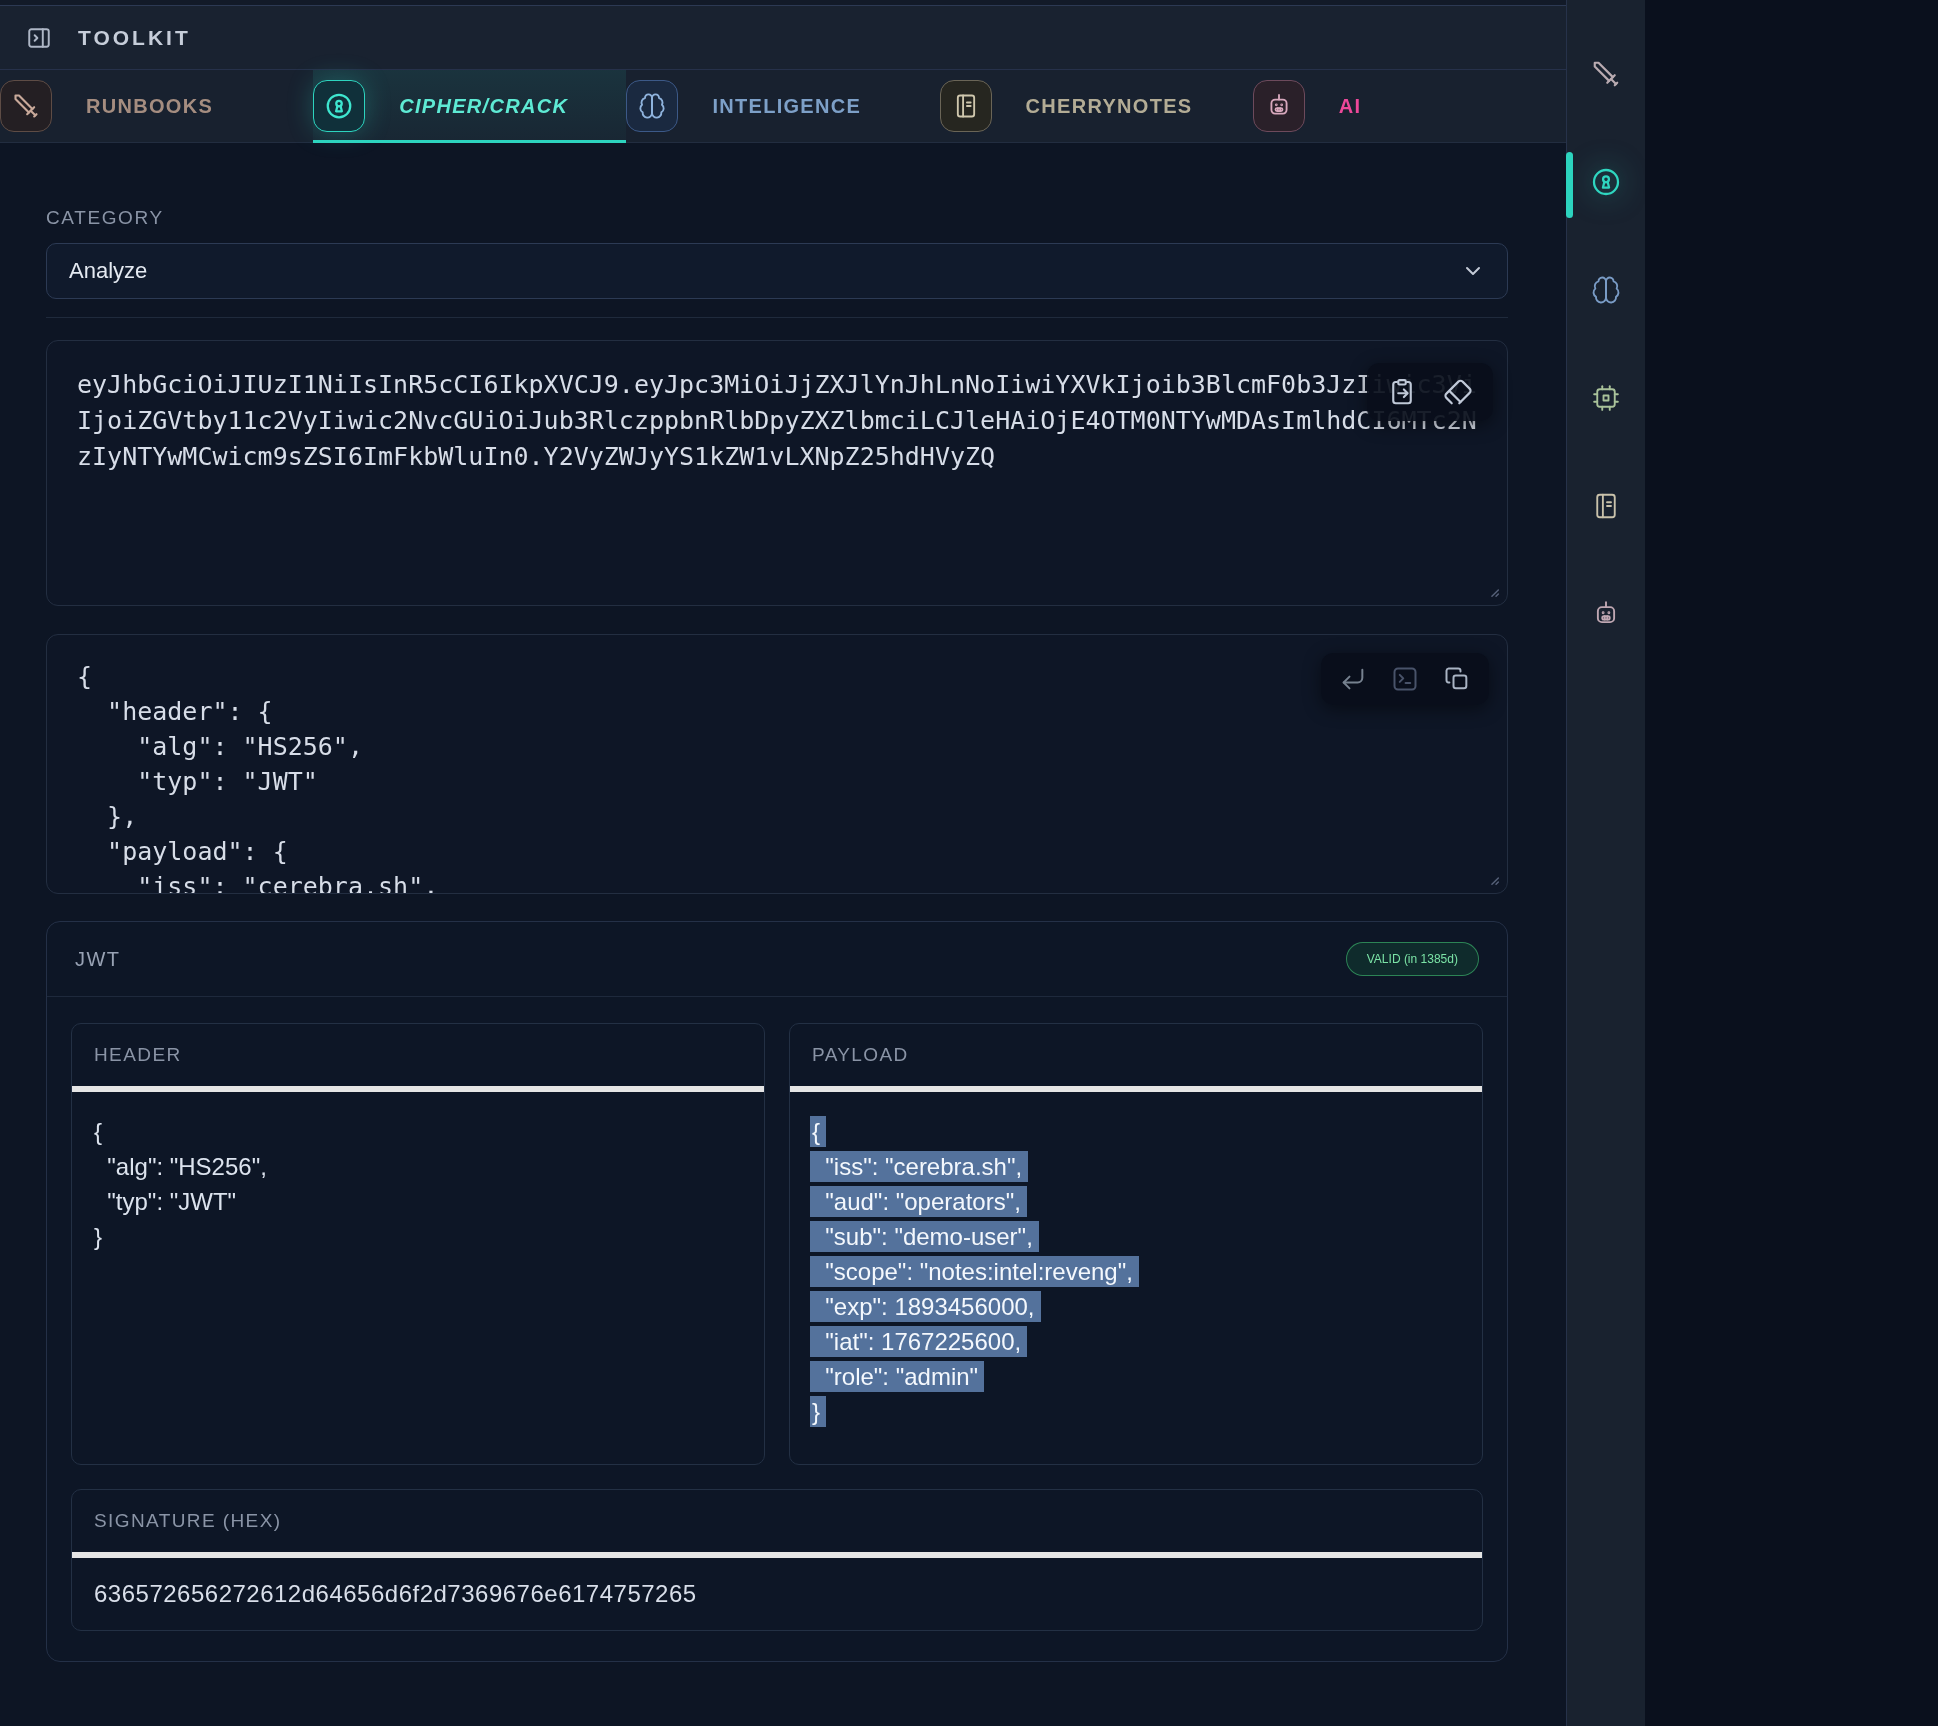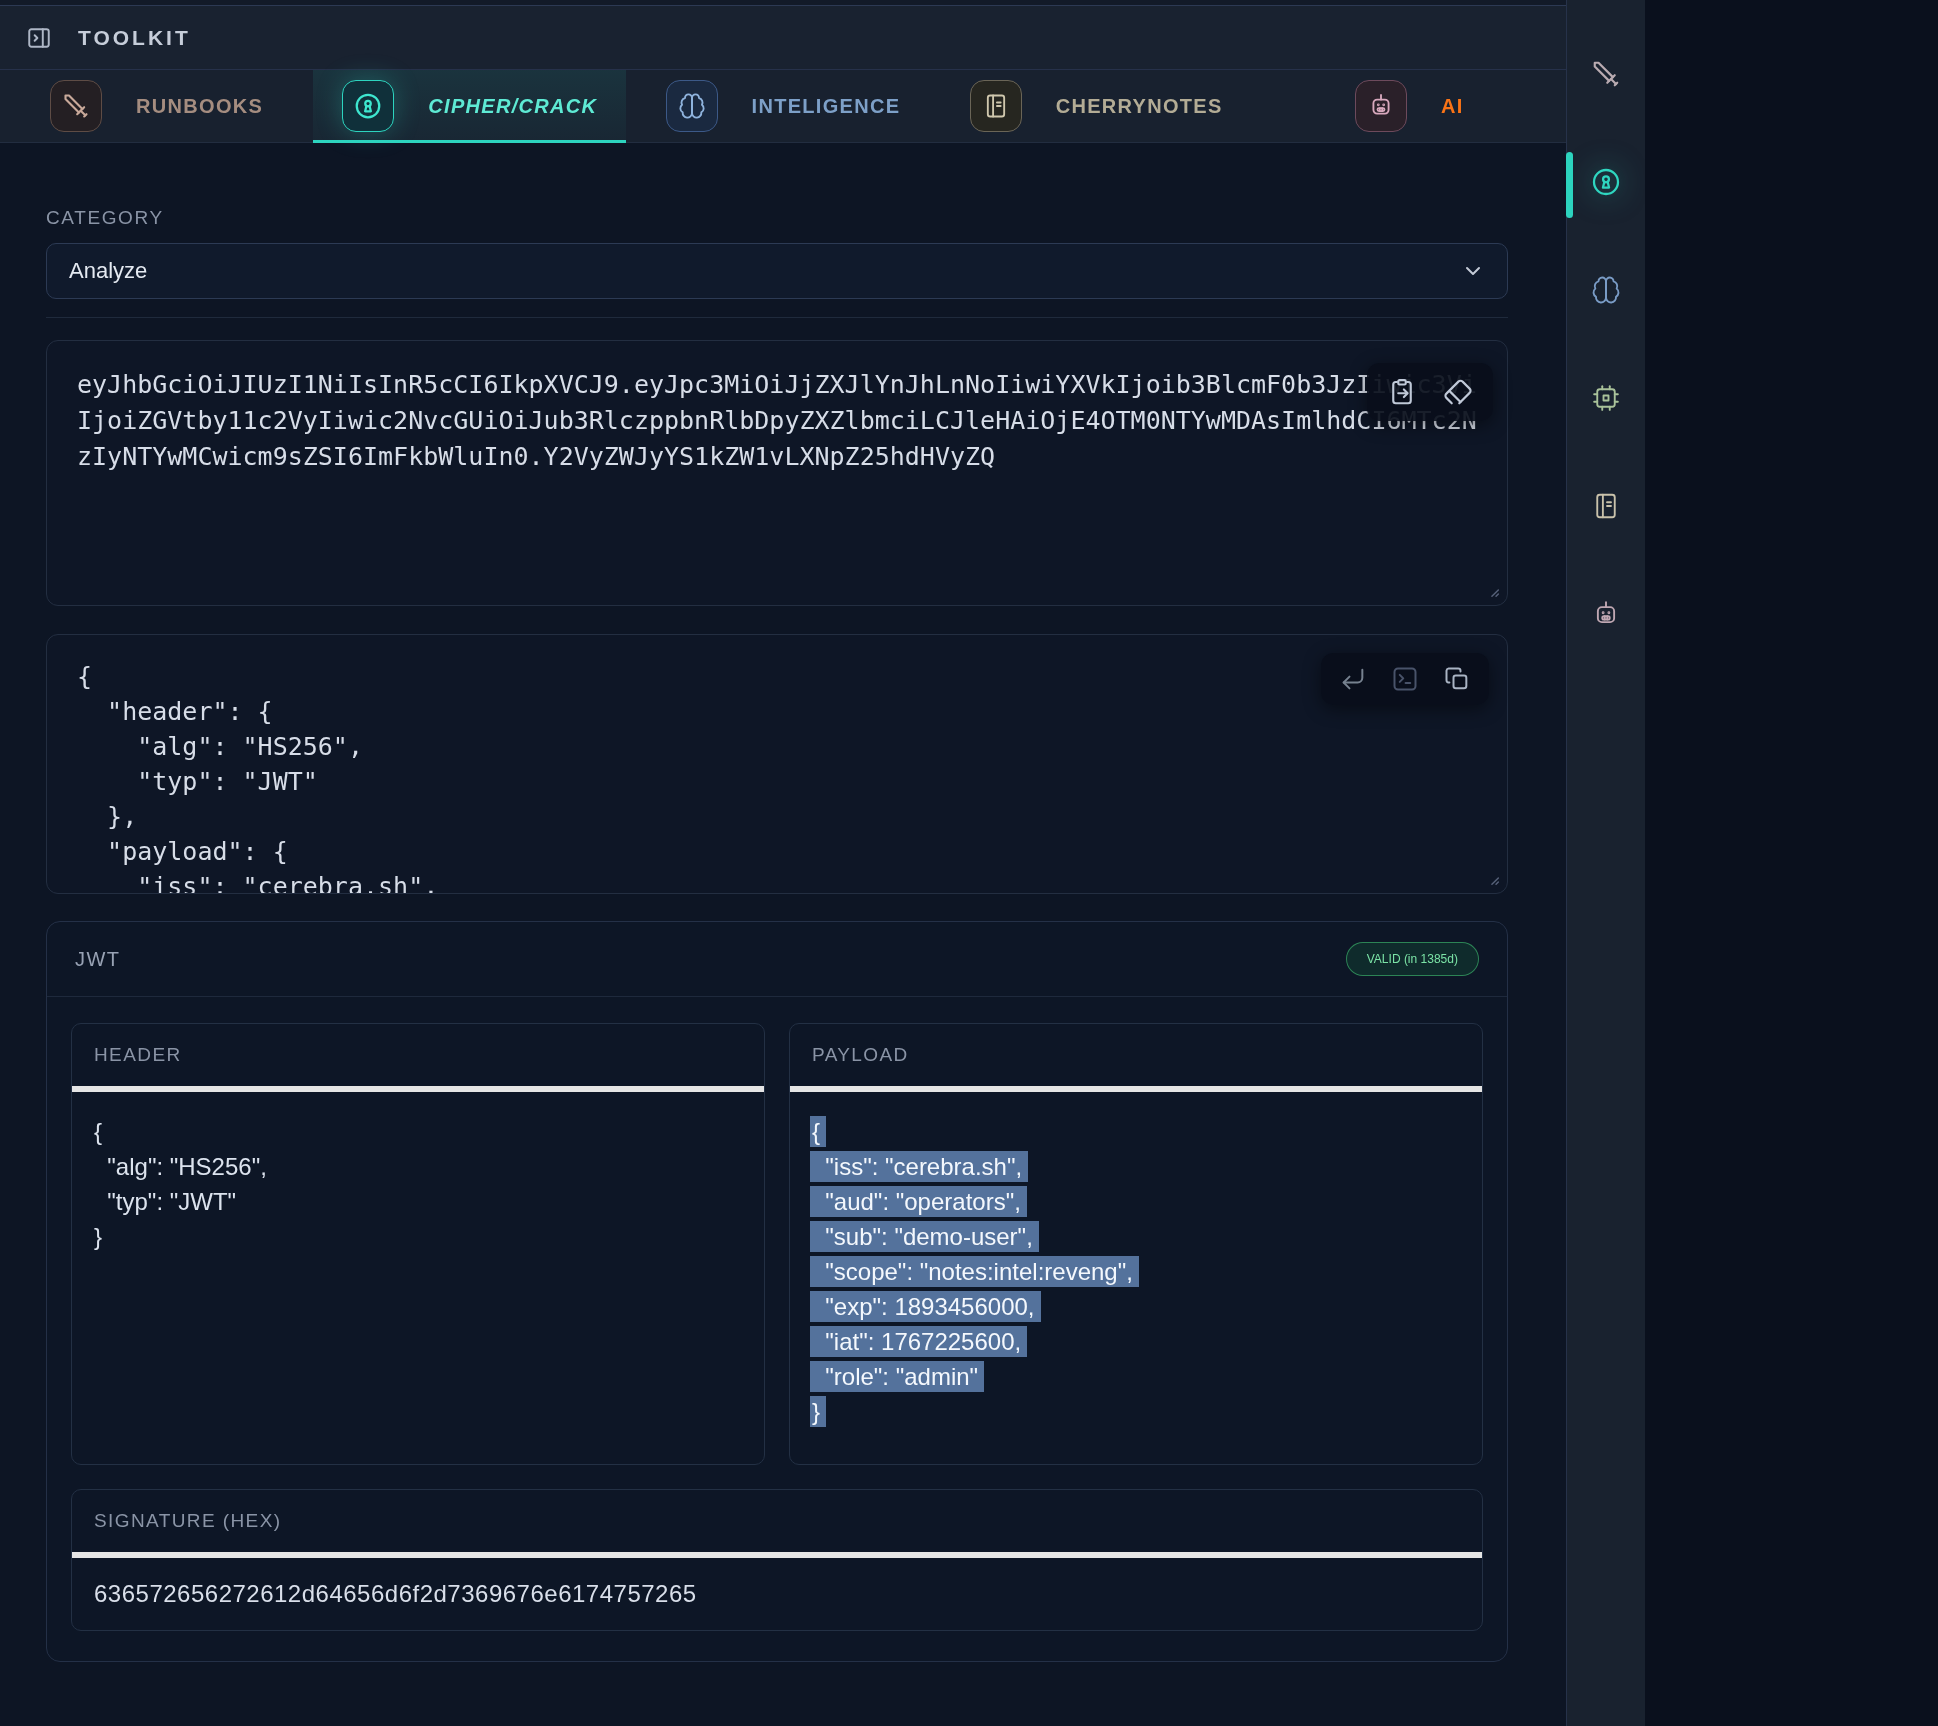--- a/index.html
+++ b/index.html
@@ -9,37 +9,37 @@
 
   
   .main-col { width:1845px; display:flex; flex-direction:column; }
   .top-edge { height:6px; background:#121a28; border-bottom:1px solid #2c3953; }
   .topbar { height:64px; background:#192230; display:flex; align-items:center; padding:0 26px; border-bottom:1px solid #26314a; }
   .topbar .win-title { margin-left:26px; font-size:21px; font-weight:700; letter-spacing:3px; color:#c6cdd9; }
   .icon-btn { color:#aeb7c6; display:inline-flex; align-items:center; justify-content:center; background:none; border:none; cursor:pointer; }
 
   
   .tabbar { height:73px; background:#18212f; display:flex; border-bottom:1px solid #222d40; }
-  .tab { flex:1; display:flex; align-items:center; justify-content:center; gap:34px; position:relative; cursor:pointer; }
+  .tab { flex:1; display:flex; align-items:center; justify-content:flex-start; gap:34px; position:relative; cursor:pointer; }
   .tab-tile { width:52px; height:52px; border-radius:14px; display:flex; align-items:center; justify-content:center; border:1px solid; }
   .tab-label { font-size:20px; font-weight:700; letter-spacing:1.3px; }
   .tab.runbooks  .tab-tile { border-color:#5e4c45; background:#241f23; color:#c9a99a; }
   .tab.runbooks  .tab-label { color:#a58d80; }
   .tab.cipher    .tab-tile { border-color:#2dd4bf; background:#10303a; color:#3ee6cf; box-shadow:0 0 26px rgba(45,212,191,.28); }
   .tab.cipher    .tab-label { color:#5eead4; }
   .tab.cipher { background:linear-gradient(180deg, rgba(45,212,191,.10), rgba(45,212,191,.03));font-style:italic; }
   .tab.cipher::after { content:""; position:absolute; left:0; right:0; bottom:-1px; height:3px; background:#2dd4bf; }
   .tab.intel     .tab-tile { border-color:#3c5988; background:#1a2940; color:#8fb3dd; }
   .tab.intel     .tab-label { color:#7da0c8; }
   .tab.reveng    .tab-tile { border-color:#49664a; background:#1b2a22; color:#a8c79a; }
   .tab.reveng    .tab-label { color:#93b189; }
   .tab.cherry    .tab-tile { border-color:#6a6557; background:#262620; color:#cfc7ad; }
   .tab.cherry    .tab-label { color:#b3ac95; }
   .tab.ai        .tab-tile { border-color:#6d4a5c; background:#2a2029; color:#d8a8bd; }
-  .tab.ai        .tab-label { color:#f97316; }
+  .tab.ai        .tab-label { color:#ec4899; }
 
   
   .side-rail { width:93px; background:#19222f; border-left:1px solid #26324a; position:relative;
                display:flex; flex-direction:column; align-items:center; padding-top:58px; gap:76px; }
   .rail-icon { width:32px; height:32px; display:flex; align-items:center; justify-content:center; cursor:pointer; }
   .rail-icon.sword   { color:#b9abb1; }
   .rail-icon.lock    { color:#2fd6c0; filter:drop-shadow(0 0 14px rgba(45,212,191,.55)); }
   .rail-icon.brain   { color:#7a9cc6; }
   .rail-icon.chip    { color:#a9c29a; }
   .rail-icon.note    { color:#c9c2ab; }

